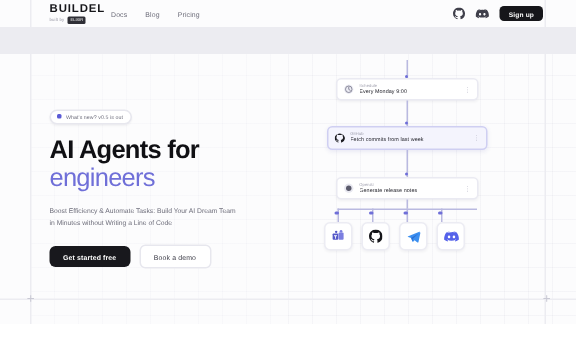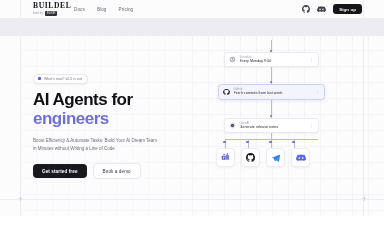--- a/index.html
+++ b/index.html
@@ -37,21 +37,21 @@
   .hline.nav{top:18px;}
   .hline.bot{top:199px;}
 
   .plus{position:absolute;width:7px;height:7px;color:#c9c9d4;font-size:9px;
         line-height:7px;text-align:center;user-select:none;}
 
   
   .nav{position:absolute;left:0;top:0;width:384px;height:18px;display:flex;align-items:center;}
   .brand{position:absolute;left:33px;top:2px;display:flex;flex-direction:column;gap:1px;}
   .brand-word{
-    font-family:Liberation Serif, serif;
+    font-family:Liberation Sans, sans-serif;
     font-weight:700;font-size:7.6px;letter-spacing:.6px;color:#16161a;line-height:8px;
   }
   .brand-sub{display:flex;align-items:center;gap:2px;line-height:5px;}
   .brand-sub-txt{font-size:2.9px;color:#9a9aa6;letter-spacing:.1px;}
   .brand-chip{
     background:#2f2f36;color:#fff;font-size:2.7px;padding:0 2px;border-radius:1px;
     display:inline-block;line-height:5px;
   }
 
   .navlinks{position:absolute;left:74px;top:0;height:18px;display:flex;align-items:center;gap:12px;}
@@ -71,21 +71,21 @@
   .badge{
     display:inline-flex;align-items:center;gap:3px;
     background:#ffffff;border:1px solid #e7e7ee;border-radius:8px;
     padding:2px 5px 2px 4px;box-shadow:0 1px 1.5px rgba(16,16,40,.05);
   }
   .badge-dot{width:3px;height:3px;border-radius:1px;background:#5b5bd6;flex:0 0 auto;}
   .badge-txt{font-size:3.5px;color:#70707e;letter-spacing:.05px;white-space:nowrap;}
 
   .h1{margin:6px 0 0 0;font-size:17px;line-height:19px;font-weight:700;
       color:#101014;letter-spacing:-.5px;}
-  .h1-accent{display:block;color:#6f6fd8;font-weight:700;}
+  .h1-accent{display:block;color:#6f6fd8;font-weight:400;}
 
   .sub{margin-top:9px;font-size:4.5px;line-height:7.5px;color:#6e6e7b;width:128px;}
 
   .cta{margin-top:11px;display:flex;gap:6px;align-items:center;}
   .btn-primary{
     background:#18181d;color:#fff;font-size:4.6px;font-weight:600;
     padding:4.5px 9px;border-radius:4px;border:0;cursor:pointer;
     font-family:"Liberation Sans", sans-serif;letter-spacing:.1px;
   }
   .btn-ghost{

